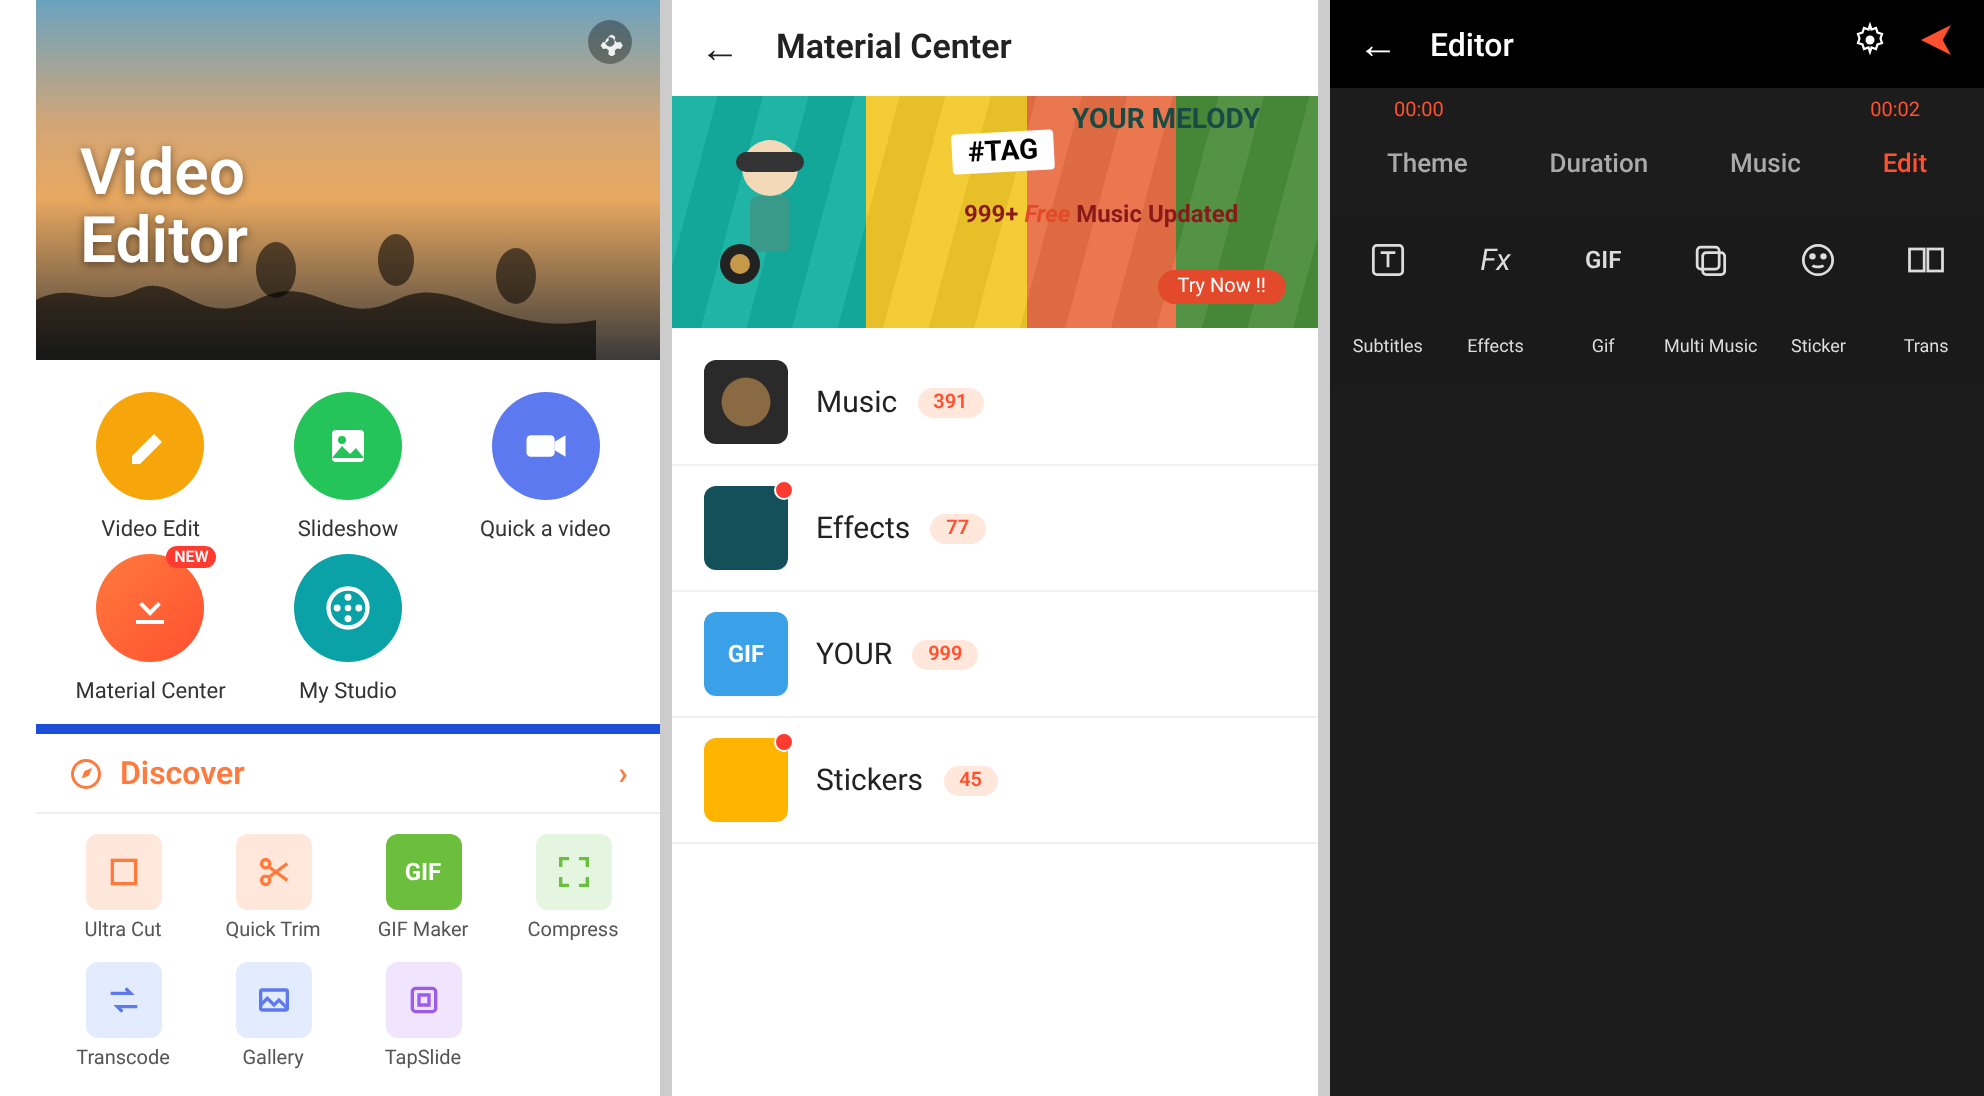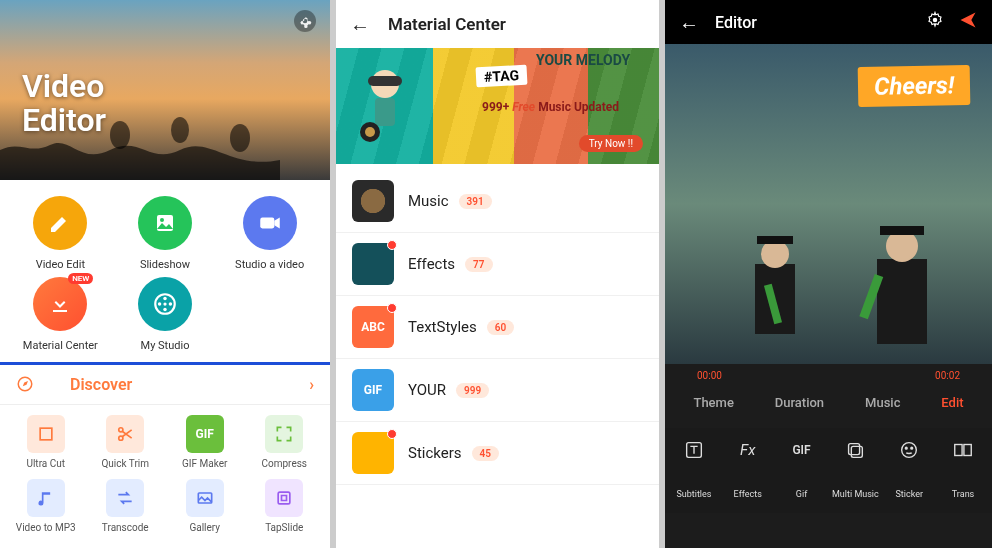--- a/index.html
+++ b/index.html
@@ -5,41 +5,41 @@
   * { box-sizing: border-box; margin: 0; padding: 0; }
   body {
     width: 992px;
     height: 548px;
     display: flex;
     font-family: -apple-system, BlinkMacSystemFont, "Segoe UI", Roboto, sans-serif;
     background: #ccc;
     overflow: hidden;
   }
   .panel { height: 548px; background: #fff; position: relative; overflow: hidden; }
-  .p1 { width: 330px; }
+  .p1 { width: 330px; padding-left: 18px; }
   .p2 { width: 323px; margin-left: 6px; }
   .p3 { width: 327px; margin-left: 6px; background: #1c1c1c; }
 
   
   .hero {
     height: 180px;
     background: linear-gradient(180deg, #6aa3c0 0%, #d4a676 35%, #e8a860 55%, #3a3a3a 100%);
     position: relative;
     color: #fff;
   }
   .hero .gear { position: absolute; top: 10px; right: 14px; width: 22px; height: 22px; background: rgba(0,0,0,0.35); border-radius: 50%; display:flex; align-items:center; justify-content:center; }
   .hero .title { position: absolute; left: 22px; top: 70px; font-size: 32px; font-weight: 600; line-height: 1.05; text-shadow: 0 1px 4px rgba(0,0,0,0.5); }
   .hero .silh { position:absolute; bottom:0; left:0; right:0; height:70px; }
   .grid3 { display: grid; grid-template-columns: repeat(3,1fr); gap: 6px 0; padding: 16px 8px 10px; }
   .gitem { display:flex; flex-direction:column; align-items:center; font-size:11px; color:#333; }
   .circ { width:54px; height:54px; border-radius:50%; display:flex; align-items:center; justify-content:center; margin-bottom:8px; position:relative; }
   .c-yellow{ background:#f6a60b; } .c-green{ background:#25c45a; } .c-blue{ background:#5c79ef; }
   .c-orange{ background:linear-gradient(135deg,#ff7a3d,#ff5030); } .c-teal{ background:#0aa2a7; } .c-pink{ background:#f23e79; }
   .badge-new{ position:absolute; top:-4px; right:-6px; background:#ff3b30; color:#fff; font-size:8px; padding:1px 4px; border-radius:6px; font-weight:600; }
-  .discover { display:flex; align-items:flex-start; padding:10px 16px; border-top:3px solid #1d4ed8; border-bottom:1px solid #eee; color:#ff7a3d; font-weight:600;gap:28px; }
+  .discover { display:flex; align-items:center; padding:10px 16px; border-top:5px solid #1d4ed8; border-bottom:1px solid #eee; color:#ff7a3d; font-weight:600; }
   .discover .disc-icon { width:18px; height:18px; margin-right:8px; }
   .discover .chev { margin-left:auto; color:#ff7a3d; }
   .grid4 { display:grid; grid-template-columns:repeat(4,1fr); gap:10px 0; padding:10px 6px; }
   .g4item { display:flex; flex-direction:column; align-items:center; font-size:10px; color:#555; }
   .sq { width:38px; height:38px; border-radius:6px; display:flex; align-items:center; justify-content:center; margin-bottom:5px; }
   .sq-o{ background:#ffe8db; color:#ff7a3d; } .sq-g{ background:#6bbf3c; color:#fff; } .sq-gr{ background:#e4f5e0; color:#6bbf3c; } .sq-b{ background:#e3ecff; color:#5c79ef; } .sq-p{ background:#f0e4ff; color:#9a5cef; }
 
   
   .tbar2 { height:48px; display:flex; align-items:center; padding:0 14px; font-size:17px; font-weight:600; color:#222; }
   .tbar2 .back{ margin-right:18px; font-size:20px; }
@@ -127,21 +127,21 @@
         </div>
       <span>Slideshow</span>
     </div>
     <div class="gitem">
       <div class="circ c-blue">
           <svg width="26" height="26" viewBox="0 0 24 24" fill="#fff">
             <rect x="3" y="7" width="13" height="10" rx="2"></rect>
             <path d="M16 10l5-3v10l-5-3z"></path>
           </svg>
         </div>
-      <span>Studio a video</span>
+      <span>Quick a video</span>
     </div>
     <div class="gitem">
       <div class="circ c-orange">
           <span class="badge-new">NEW</span>
           <svg width="24" height="24" viewBox="0 0 24 24" fill="#fff">
             <path d="M12 3v10l4-4 1.4 1.4L12 16 6.6 10.4 8 9l4 4V3h0zM5 18h14v2H5z"></path>
           </svg>
         </div>
       <span>Material Center</span>
     </div>
@@ -192,28 +192,20 @@
         <div class="sq sq-g" style="font-size:12px;font-weight:700">GIF</div>
         <span>GIF Maker</span>
       </div>
     <div class="g4item">
         <div class="sq sq-gr">
           <svg width="20" height="20" viewBox="0 0 24 24" fill="none" stroke="#6bbf3c" stroke-width="2">
             <path d="M4 9V4h5M20 9V4h-5M4 15v5h5M20 15v5h-5"></path>
           </svg>
         </div>
         <span>Compress</span>
-      </div>
-    <div class="g4item">
-        <div class="sq sq-b">
-          <svg width="20" height="20" viewBox="0 0 24 24" fill="#5c79ef">
-            <path d="M9 18a3 3 0 11-2-2.8V5h10v3H9v10z"></path>
-          </svg>
-        </div>
-        <span>Video to MP3</span>
       </div>
     <div class="g4item">
         <div class="sq sq-b">
           <svg width="20" height="20" viewBox="0 0 24 24" fill="none" stroke="#5c79ef" stroke-width="2">
             <path d="M4 8h12l-3-3M20 16H8l3 3"></path>
           </svg>
         </div>
         <span>Transcode</span>
       </div>
     <div class="g4item">
@@ -267,25 +259,20 @@
         <span class="count">391</span>
       </div>
     <div class="mcrow">
         <div class="thumb th3">
           <span class="dot-new"></span>
         </div>
         <span class="tlabel">Effects</span>
         <span class="count">77</span>
       </div>
     <div class="mcrow">
-        <div class="thumb th4">ABC<span class="dot-new"></span></div>
-        <span class="tlabel">TextStyles</span>
-        <span class="count">60</span>
-      </div>
-    <div class="mcrow">
         <div class="thumb th5">GIF</div>
         <span class="tlabel">YOUR</span>
         <span class="count">999</span>
       </div>
     <div class="mcrow">
         <div class="thumb th6">
           <span class="dot-new"></span>
         </div>
         <span class="tlabel">Stickers</span>
         <span class="count">45</span>
@@ -299,35 +286,20 @@
     <span class="ttl">Editor</span>
     <span class="sp"></span>
     <span class="act"><svg width="18" height="18" viewBox="0 0 24 24" fill="#fff">
           <circle cx="12" cy="12" r="3"></circle>
           <path d="M12 2l1 3 3-1 1 3 3 1-1 3 1 3-3 1-1 3-3-1-1 3-1-3-3 1-1-3-3-1 1-3-1-3 3-1 1-3 3 1z" fill="none" stroke="#fff" stroke-width="1.5"></path>
         </svg></span>
     <span class="act"><svg width="20" height="20" viewBox="0 0 24 24" fill="#ff5030">
           <path d="M3 12l18-9-5 9 5 9z"></path>
         </svg></span>
   </div>
-  <div class="preview">
-    <div class="cheers">Cheers!</div>
-    <svg class="grad" viewBox="0 0 80 120">
-        <rect x="20" y="40" width="40" height="70" fill="#1a1a1a"></rect>
-        <circle cx="40" cy="30" r="14" fill="#d9b896"></circle>
-        <rect x="22" y="12" width="36" height="8" fill="#111"></rect>
-        <rect x="34" y="60" width="8" height="40" fill="#3a9a3a" transform="rotate(-15 38 80)"></rect>
-      </svg>
-    <svg class="grad2" viewBox="0 0 100 140">
-        <rect x="25" y="45" width="50" height="85" fill="#1a1a1a"></rect>
-        <circle cx="50" cy="32" r="16" fill="#d9b896"></circle>
-        <rect x="28" y="12" width="44" height="9" fill="#111"></rect>
-        <rect x="15" y="60" width="9" height="45" fill="#3a9a3a" transform="rotate(20 19 82)"></rect>
-      </svg>
-  </div>
   <div class="timeline">
     <span>00:00</span>
     <span>00:02</span>
   </div>
   <div class="tabs3">
     <span class="t">Theme</span>
     <span class="t">Duration</span>
     <span class="t">Music</span>
     <span class="t active">Edit</span>
   </div>

